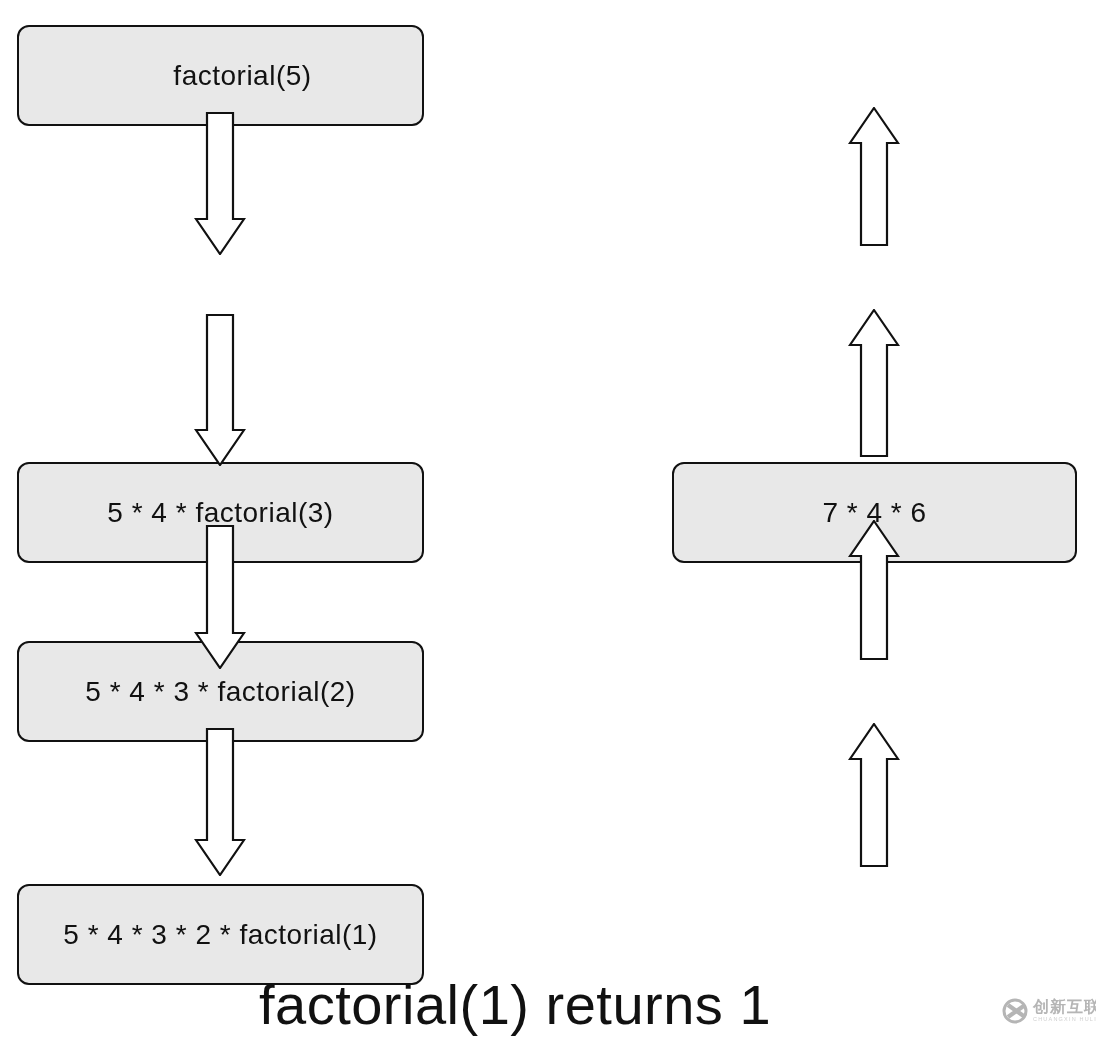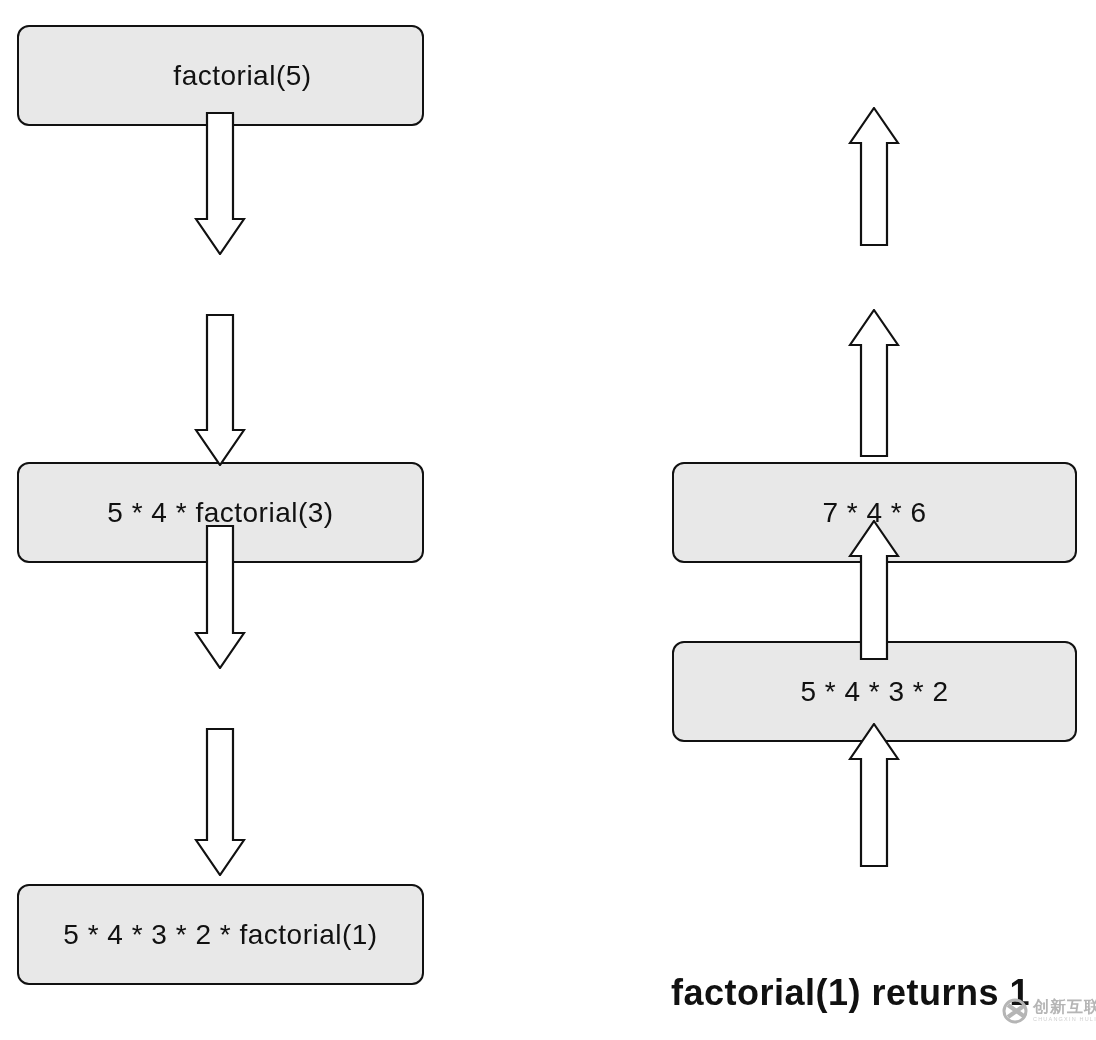--- a/index.html
+++ b/index.html
@@ -55,26 +55,25 @@
     stroke-linejoin: miter;
   }
   .arrow-left  { left: 194px; }
   .arrow-right { left: 848px; }
 
   .caption {
     position: absolute;
     top: 972px;
     left: 0;
     width: 1030px;
-    text-align: right;
-    font-size: 36px;
+    text-align: center;
+    font-size: 56px;
     color: var(--text);
     z-index: 1;
     letter-spacing: 0.5px;
-    font-weight: bold;
   }
 
   .watermark {
     position: absolute;
     left: 1001px;
     top: 997px;
     display: flex;
     align-items: center;
     gap: 4px;
     z-index: 3;
@@ -101,37 +100,37 @@
     white-space: nowrap;
   }
 </style>
 </head>
 <body>
 
 <div class="stage">
 
   <div class="box col-left r1">factorial(5)</div>
   <div class="box col-left r3">5 * 4 * factorial(3)</div>
+  <div class="box col-left r4">5 * 4 * 3 * factorial(2)</div>
   <div class="box col-left r5">5 * 4 * 3 * 2 * factorial(1)</div>
 
   <svg class="arrow arrow-left" style="top:112px" width="52" height="143">
     <polygon points="13,1 39,1 39,107 50,107 26,142 2,107 13,107"></polygon>
   </svg>
   <svg class="arrow arrow-left" style="top:314px" width="52" height="152">
     <polygon points="13,1 39,1 39,116 50,116 26,151 2,116 13,116"></polygon>
   </svg>
   <svg class="arrow arrow-left" style="top:525px" width="52" height="144">
     <polygon points="13,1 39,1 39,108 50,108 26,143 2,108 13,108"></polygon>
   </svg>
   <svg class="arrow arrow-left" style="top:728px" width="52" height="148">
     <polygon points="13,1 39,1 39,112 50,112 26,147 2,112 13,112"></polygon>
   </svg>
 
   <div class="box col-right r3">7 * 4 * 6</div>
-  <div class="box col-right r4">5 * 4 * 3 * 2</div>
 
   <svg class="arrow arrow-right" style="top:107px" width="52" height="139">
     <polygon points="26,1 50,36 39,36 39,138 13,138 13,36 2,36"></polygon>
   </svg>
   <svg class="arrow arrow-right" style="top:309px" width="52" height="148">
     <polygon points="26,1 50,36 39,36 39,147 13,147 13,36 2,36"></polygon>
   </svg>
   <svg class="arrow arrow-right" style="top:520px" width="52" height="140">
     <polygon points="26,1 50,36 39,36 39,139 13,139 13,36 2,36"></polygon>
   </svg>

